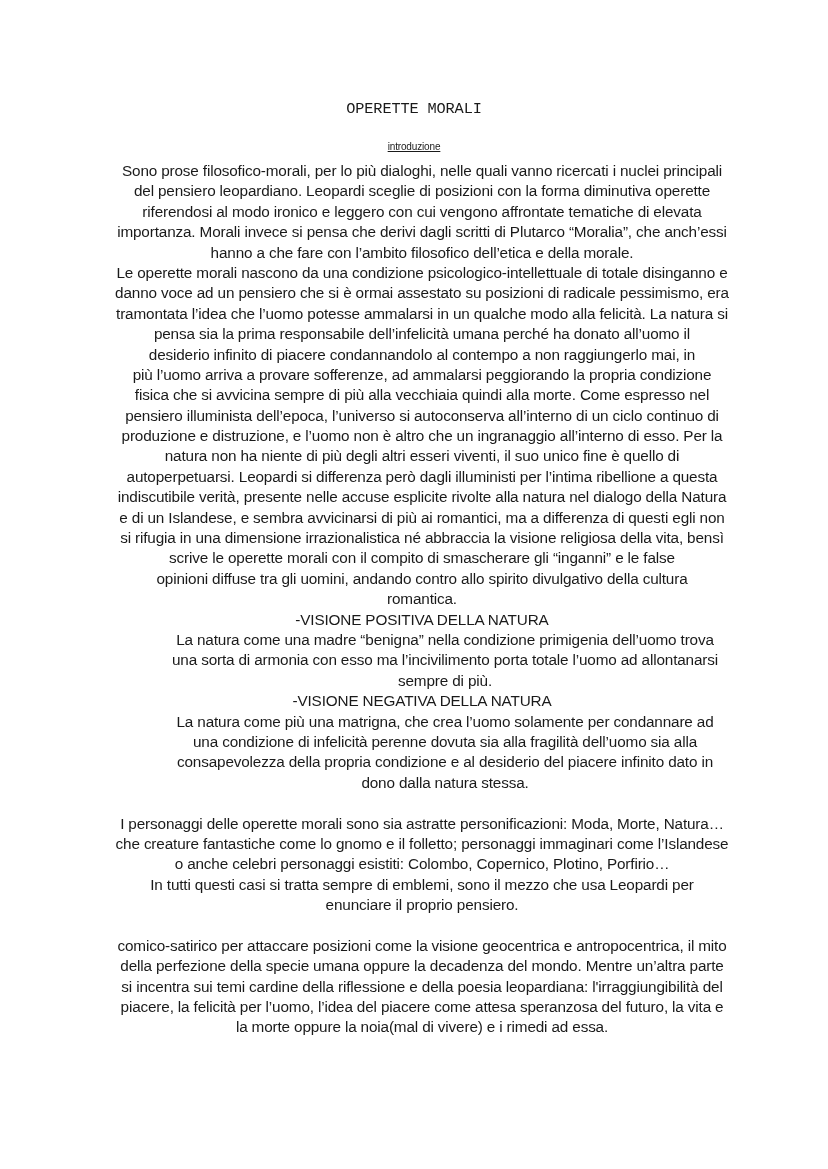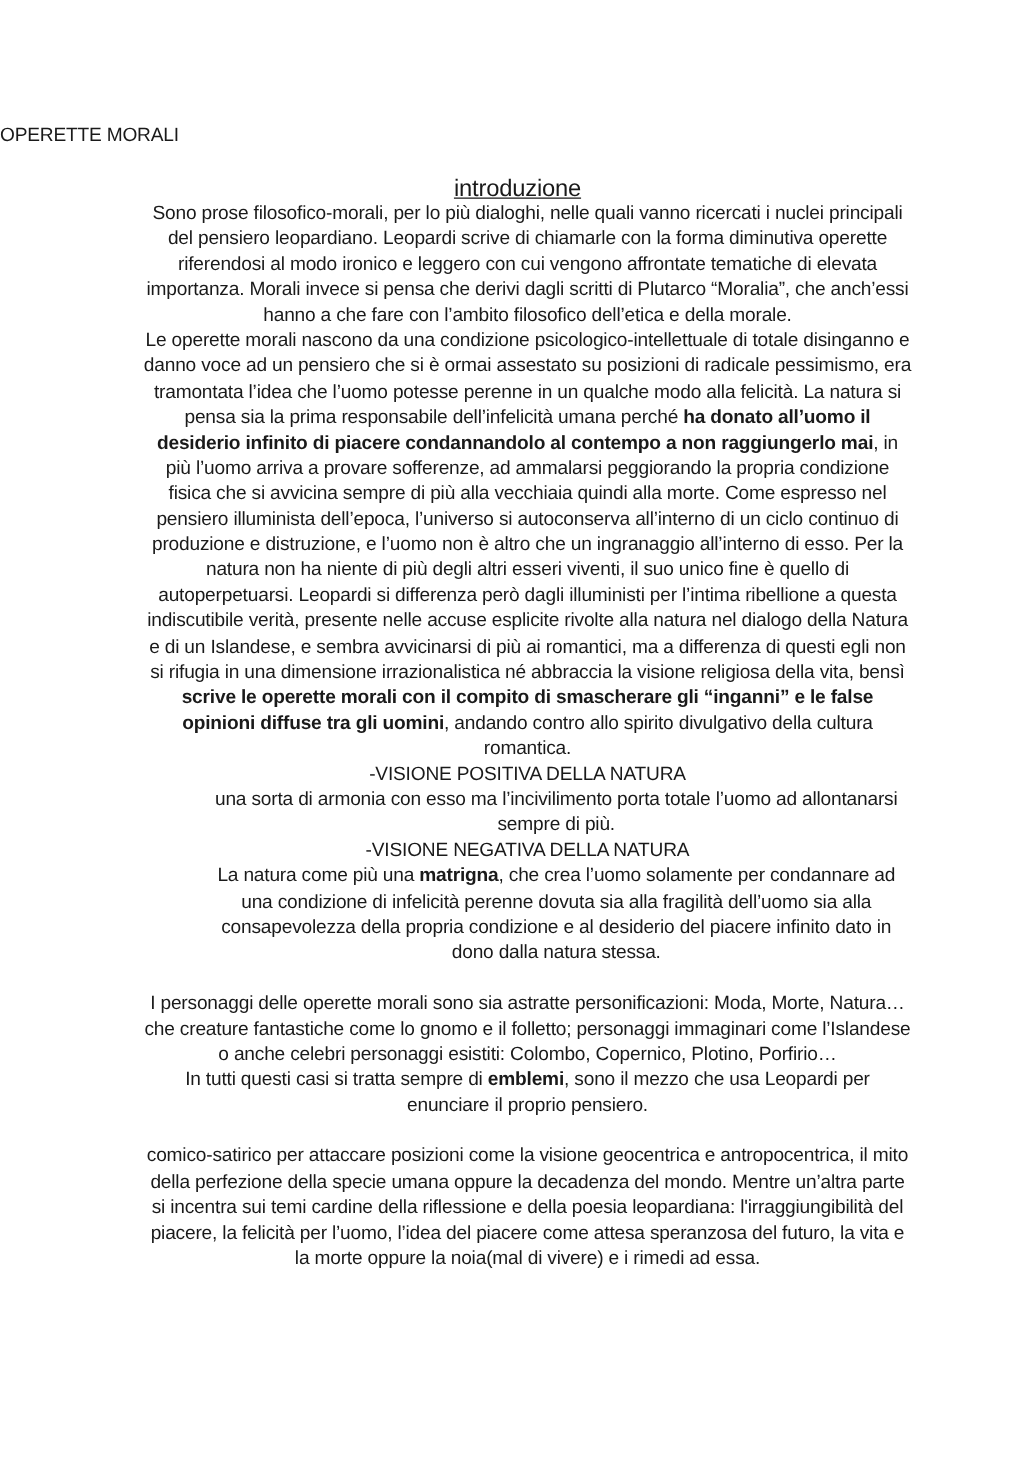--- a/index.html
+++ b/index.html
@@ -2,66 +2,67 @@
 <html><head>
 <meta charset="utf-8">
 <style>
   html, body { margin: 0; padding: 0; background: #ffffff; }
   body { width: 828px; height: 1169px; position: relative; overflow: hidden; }
   .page {
     position: absolute; left: 0; top: 0; width: 828px; height: 1169px; background: #ffffff;
     font-family: "Liberation Sans", "DejaVu Sans", sans-serif;
     color: #1a1a1a; font-size: 15.3px; letter-spacing: -0.15px;
   }
-  .title { position: absolute; left: 0; width: 828px; top: 100px; font-size: 15.3px; }
-  .subtitle { position: absolute; left: 0; width: 828px; top: 141px; text-align: center; text-decoration: underline; font-size: 19px; }
+  .title { position: absolute; left: 0; width: 828px; top: 100px; text-align: center; font-size: 15.3px; font-family: Liberation Mono, monospace; }
+  .subtitle { position: absolute; left: 0; width: 828px; top: 141px; text-align: center; text-decoration: underline; font-size: 10px; }
   .body { position: absolute; left: 102px; top: 161px; width: 640px; text-align: center; }
   .line { height: 20.4px; line-height: 20.4px; white-space: nowrap; }
   .indent { padding-left: 46px; }
   .gap { height: 20.4px; }
-  b { font-weight: bold; }
+  b { font-weight: normal; }
 </style>
 </head>
 <body>
 
 <div class="page">
   <div class="title">OPERETTE MORALI</div>
   <div class="subtitle">introduzione</div>
 
   <div class="body">
     <div>
       <div class="line">Sono prose filosofico-morali, per lo più dialoghi, nelle quali vanno ricercati i nuclei principali</div>
-      <div class="line">del pensiero leopardiano. Leopardi scrive di chiamarle con la forma diminutiva operette</div>
+      <div class="line">del pensiero leopardiano. Leopardi sceglie di posizioni con la forma diminutiva operette</div>
       <div class="line">riferendosi al modo ironico e leggero con cui vengono affrontate tematiche di elevata</div>
       <div class="line">importanza. Morali invece si pensa che derivi dagli scritti di Plutarco “Moralia”, che anch’essi</div>
       <div class="line">hanno a che fare con l’ambito filosofico dell’etica e della morale.</div>
     </div>
 
     <div>
       <div class="line">Le operette morali nascono da una condizione psicologico-intellettuale di totale disinganno e</div>
       <div class="line">danno voce ad un pensiero che si è ormai assestato su posizioni di radicale pessimismo, era</div>
-      <div class="line">tramontata l’idea che l’uomo potesse perenne in un qualche modo alla felicità. La natura si</div>
+      <div class="line">tramontata l’idea che l’uomo potesse ammalarsi in un qualche modo alla felicità. La natura si</div>
       <div class="line"><span>pensa sia la prima responsabile dell’infelicità umana perché </span><b>ha donato all’uomo il</b></div>
       <div class="line"><b>desiderio infinito di piacere condannandolo al contempo a non raggiungerlo mai</b><span>, in</span></div>
       <div class="line">più l’uomo arriva a provare sofferenze, ad ammalarsi peggiorando la propria condizione</div>
       <div class="line">fisica che si avvicina sempre di più alla vecchiaia quindi alla morte. Come espresso nel</div>
       <div class="line">pensiero illuminista dell’epoca, l’universo si autoconserva all’interno di un ciclo continuo di</div>
       <div class="line">produzione e distruzione, e l’uomo non è altro che un ingranaggio all’interno di esso. Per la</div>
       <div class="line">natura non ha niente di più degli altri esseri viventi, il suo unico fine è quello di</div>
       <div class="line">autoperpetuarsi. Leopardi si differenza però dagli illuministi per l’intima ribellione a questa</div>
       <div class="line">indiscutibile verità, presente nelle accuse esplicite rivolte alla natura nel dialogo della Natura</div>
       <div class="line">e di un Islandese, e sembra avvicinarsi di più ai romantici, ma a differenza di questi egli non</div>
       <div class="line">si rifugia in una dimensione irrazionalistica né abbraccia la visione religiosa della vita, bensì</div>
       <div class="line"><b>scrive le operette morali con il compito di smascherare gli “inganni” e le false</b></div>
       <div class="line"><b>opinioni diffuse tra gli uomini</b><span>, andando contro allo spirito divulgativo della cultura</span></div>
       <div class="line">romantica.</div>
     </div>
 
     <div>
       <div class="line">-VISIONE POSITIVA DELLA NATURA</div>
+      <div class="line indent"><span>La natura come una </span><b>madre “benigna”</b><span> nella condizione primigenia dell’uomo trova</span></div>
       <div class="line indent">una sorta di armonia con esso ma l’incivilimento porta totale l’uomo ad allontanarsi</div>
       <div class="line indent">sempre di più.</div>
     </div>
 
     <div>
       <div class="line">-VISIONE NEGATIVA DELLA NATURA</div>
       <div class="line indent"><span>La natura come più una </span><b>matrigna</b><span>, che crea l’uomo solamente per condannare ad</span></div>
       <div class="line indent">una condizione di infelicità perenne dovuta sia alla fragilità dell’uomo sia alla</div>
       <div class="line indent">consapevolezza della propria condizione e al desiderio del piacere infinito dato in</div>
       <div class="line indent">dono dalla natura stessa.</div>

